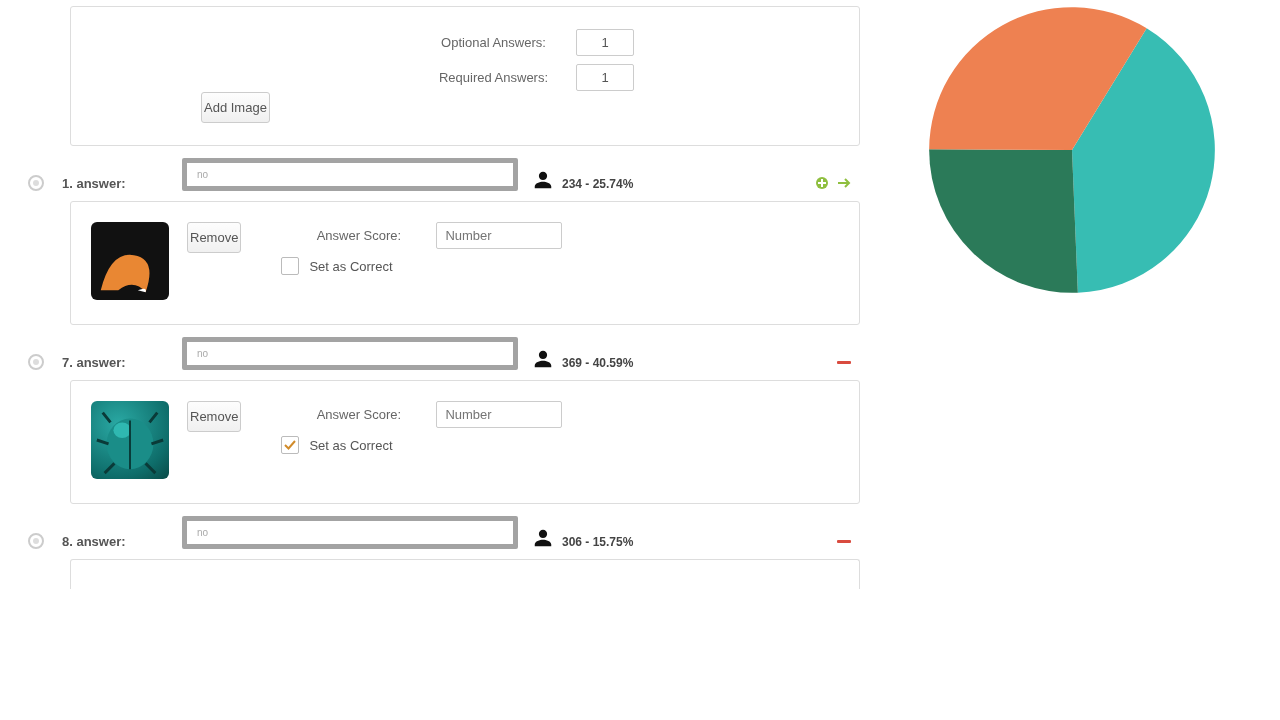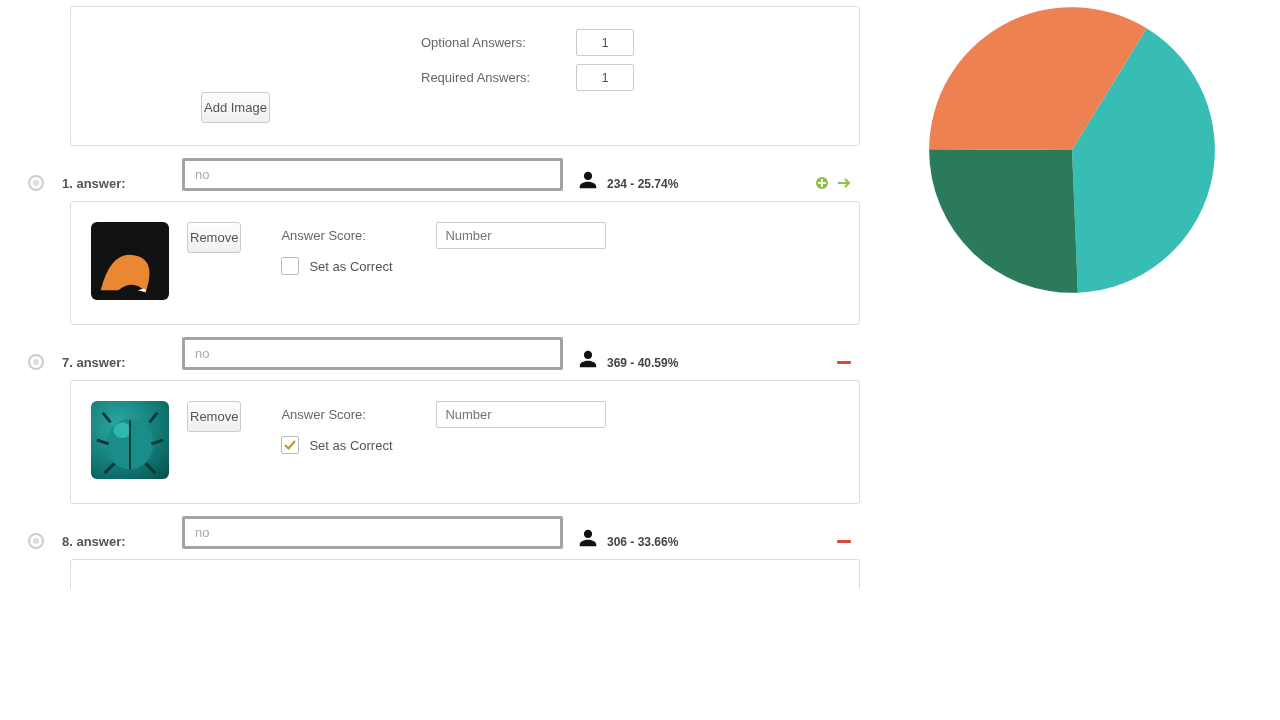--- a/index.html
+++ b/index.html
@@ -43,36 +43,36 @@
 
   .add-image-wrap { position: absolute; left: 130px; bottom: 22px; }
 
   .field-row {
     display: flex;
     align-items: center;
     margin-bottom: 8px;
   }
   .field-label {
     width: 155px;
-    text-align: left;
+    text-align: center;
     color: #666;
     font-size: 13px;
   }
-  .field-label-right { text-align: left; padding-right: 10px; }
+  .field-label-right { text-align: center; padding-right: 10px; }
   .txt {
     border: 1px solid #ccc;
     border-radius: 2px;
     padding: 5px 8px;
     font-size: 13px;
     color: #555;
     background: #fff;
     font-family: inherit;
   }
   .txt.small { width: 58px; text-align: center; }
-  .txt.num { width: 170px; color: #aaa; }
+  .txt.num { width: 126px; color: #aaa; }
   .top-fields { margin-left: 330px; }
 
   .chk-row { display: flex; align-items: center; margin-top: 6px; }
   .chk {
     width: 18px; height: 18px;
     border: 1px solid #bbb;
     border-radius: 2px;
     margin-right: 10px;
     display: inline-flex;
     align-items: center;
@@ -108,27 +108,27 @@
     border-radius: 50%;
     background: #ddd;
   }
   .answer-label {
     width: 120px;
     color: #555;
     font-weight: bold;
     font-size: 13px;
   }
   .answer-input {
-    border: 3px solid #a3a3a3;
+    border: 5px solid #a3a3a3;
     border-radius: 2px;
     padding: 6px 10px;
-    font-size: 13px;
+    font-size: 10px;
     color: #aaa;
     background: #fff;
-    width: 381px;
+    width: 336px;
     font-family: inherit;
   }
   .person-icon {
     width: 22px; height: 22px;
     margin: 0 8px 0 14px;
     flex: 0 0 auto;
   }
   .stats { font-weight: bold; color: #444; font-size: 12px; width: 120px; }
   .row-actions { display: flex; gap: 6px; align-items: center; margin-left: auto; padding-right: 8px; }
   .mini-icon { width: 16px; height: 16px; display: inline-flex; align-items: center; justify-content: center; }
@@ -271,21 +271,21 @@
 
     <div class="answer-row">
       <span class="radio-dot"></span>
       <span class="answer-label">8. answer:</span>
       <input class="answer-input" value="no" style="">
       <span class="person-icon">
         <svg viewBox="0 0 24 24" width="22" height="22">
             <path fill="#111" d="M12 12c2.5 0 4.5-2 4.5-4.5S14.5 3 12 3 7.5 5 7.5 7.5 9.5 12 12 12zm0 2c-3.5 0-9 1.7-9 5.2V21h18v-1.8c0-3.5-5.5-5.2-9-5.2z"></path>
           </svg>
       </span>
-      <span class="stats">306 - 33.66%</span>
+      <span class="stats">306 - 15.75%</span>
       <span class="row-actions">
         <span class="mini-icon">
             <span class="minus"></span>
           </span>
       </span>
     </div>
 
     <div class="panel" style="height:30px;border-bottom:none;border-bottom-left-radius:0;border-bottom-right-radius:0;"></div>
 
   </div>

